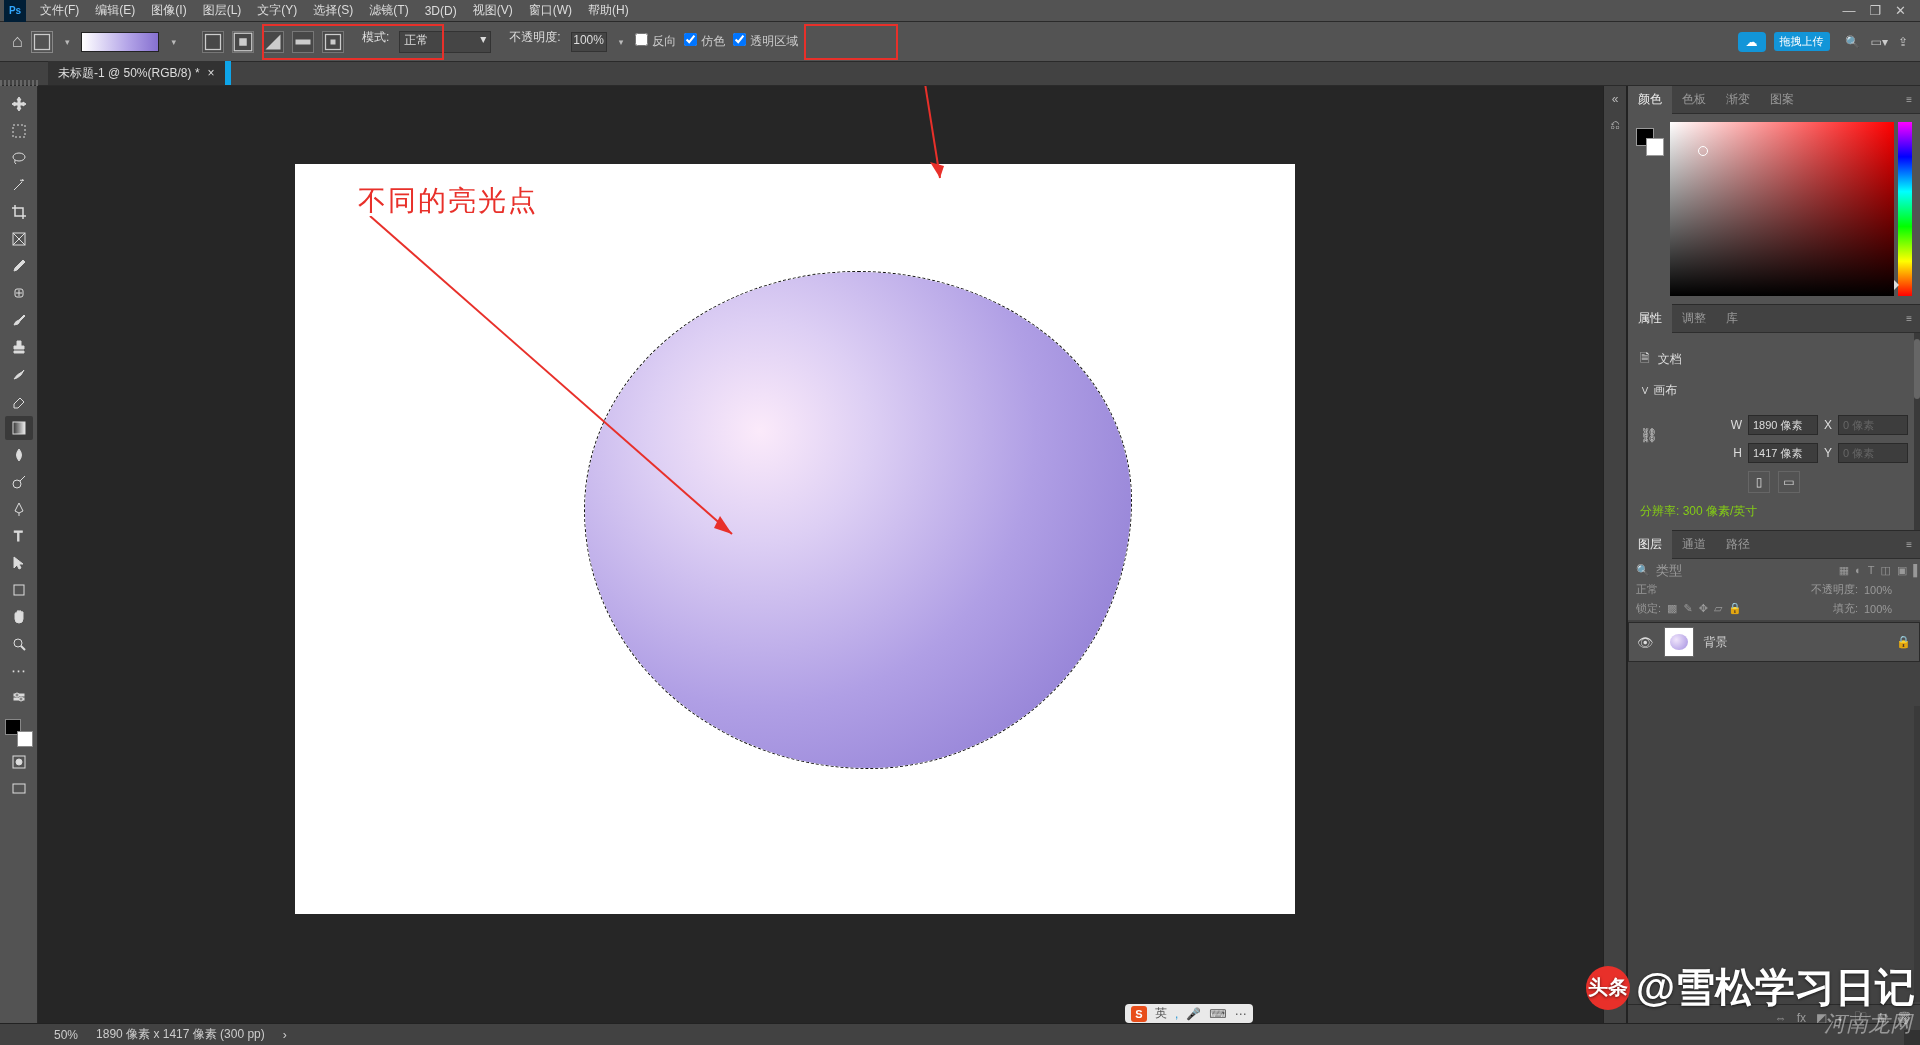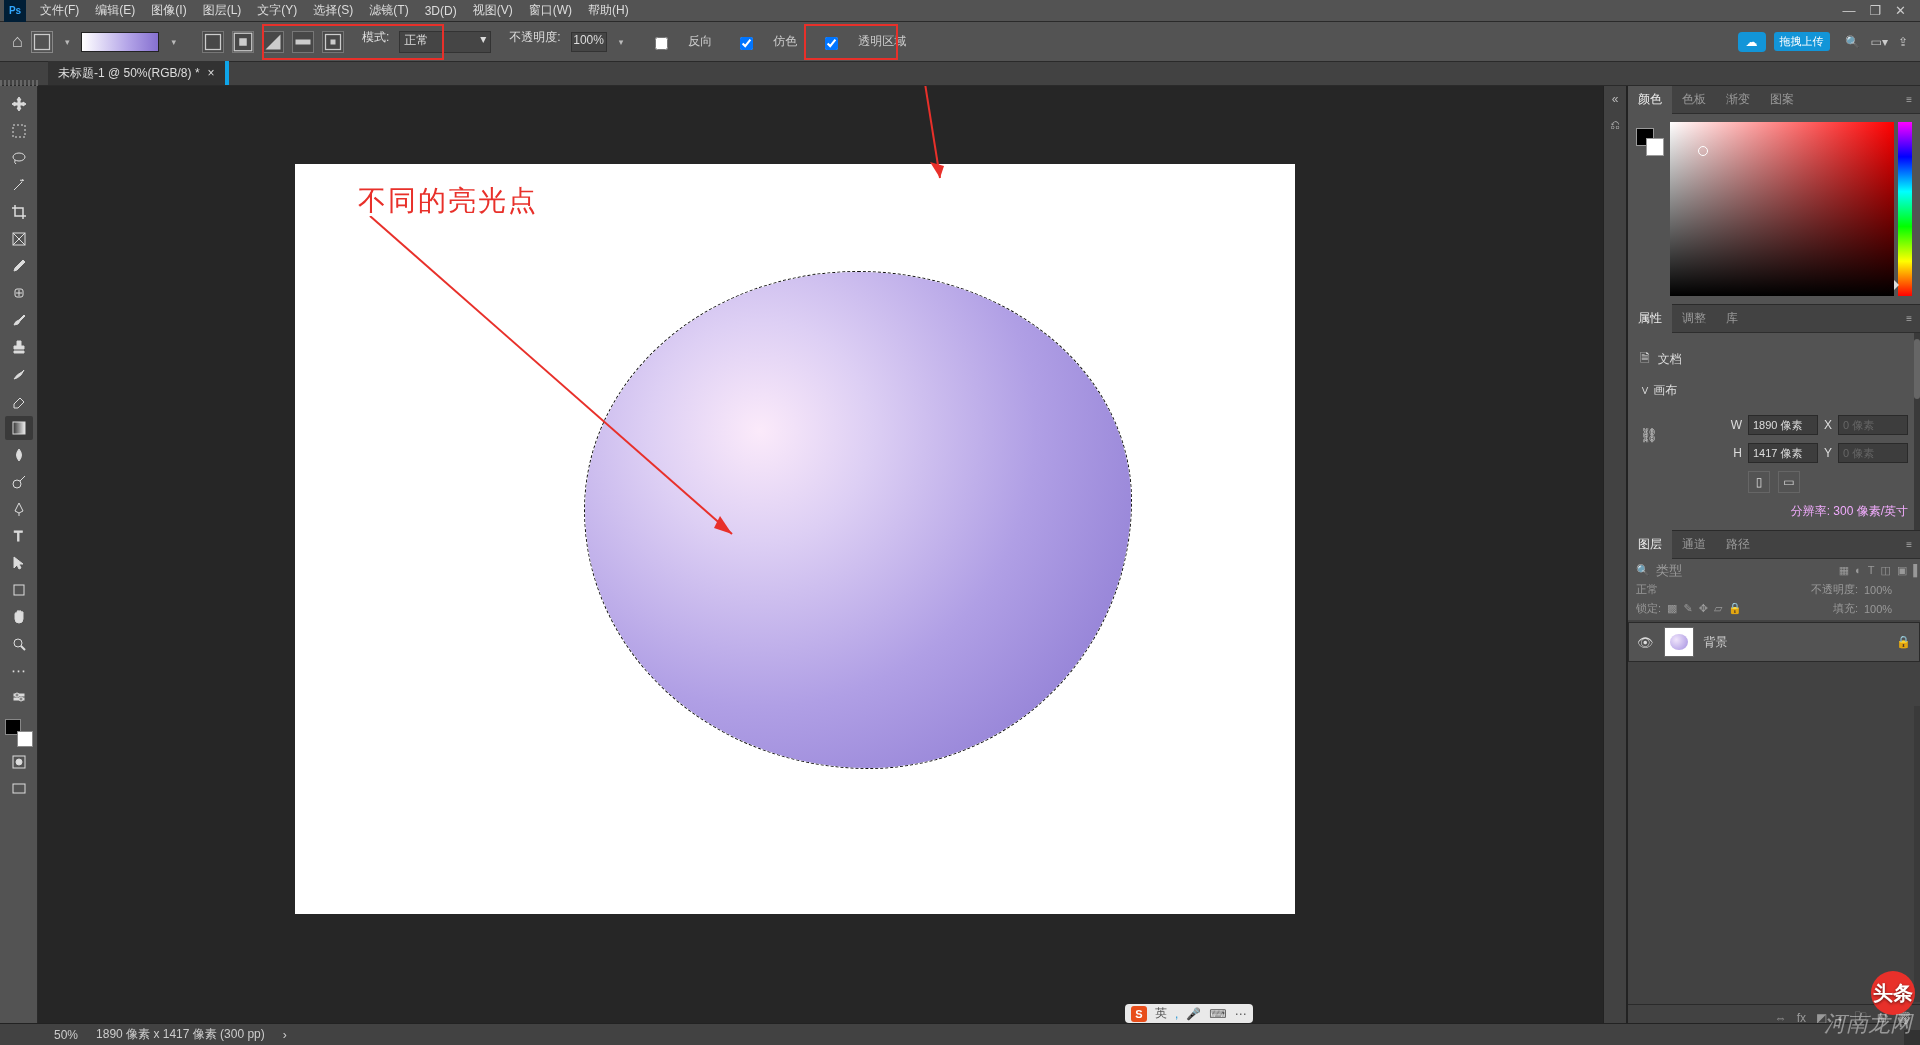--- a/index.html
+++ b/index.html
@@ -15,30 +15,30 @@
 .optbar { height:40px; background:#535353; display:flex; align-items:center; padding:0 12px; border-bottom:1px solid #2a2a2a; gap:8px; position:relative; }
 .optbar .home-icon { font-size:18px; }
 .optbar .sq { width:22px; height:22px; border:1px solid #888; display:flex; align-items:center; justify-content:center; }
 .optbar .gradient-preview { width:78px; height:20px; background:linear-gradient(90deg,#fff 0%,#b4a5e8 60%,#8670d0 100%); border:1px solid #222; }
 .optbar .dd { font-size:9px; color:#bbb; padding:0 4px; }
 .optbar .type-btn { width:22px; height:22px; border:1px solid #777; background:#484848; display:flex; align-items:center; justify-content:center; }
 .optbar .label { color:#ddd; font-size:12px; margin:0 2px 8px 10px; }
 .optbar select,.optbar .sel { background:#454545; border:1px solid #333; color:#ddd; height:22px; font-size:12px; padding:0 4px; }
 .optbar .mode-sel { width:92px; }
 .optbar .opac { width:36px; background:#454545; border:1px solid #333; color:#ddd; height:20px; text-align:center; }
-.optbar .chk { display:flex; align-items:flex-end; gap:20px; margin-left:20px; }
+.optbar .chk { display:flex; align-items:flex-start; gap:4px; margin-left:0; }
 .optbar .chk input { width:13px; height:13px; }
 .optbar .cloud { margin-left:auto; background:#1295d8; border-radius:4px; padding:3px 8px; color:#fff; display:flex; align-items:center; gap:4px; }
 .optbar .upload-btn { background:#1295d8; color:#fff; border-radius:3px; padding:2px 6px; font-size:11px; }
 .optbar .right-icons { display:flex; gap:10px; align-items:center; margin-left:8px; }
 .red-box { position:absolute; border:2px solid #e8302a; pointer-events:none; }
 
 
 .tabbar { height:24px; background:#424242; display:flex; align-items:flex-end; padding-left:48px; border-bottom:1px solid #2a2a2a; position:relative; }
-.tabbar .tab { background:#323232; height:24px; padding:4px 10px; color:#ddd; font-size:12px; display:flex; align-items:center; gap:8px; border-right:4px solid #0ea5e9; }
+.tabbar .tab { background:#323232; height:24px; padding:4px 10px; color:#ddd; font-size:12px; display:flex; align-items:center; gap:8px; border-right:6px solid #0ea5e9; }
 .tabbar .stripe { position:absolute; left:0; bottom:-1px; width:38px; height:6px; background:repeating-linear-gradient(90deg,#666 0 2px,transparent 2px 4px);}
 
 
 .main { display:flex; height:944px; }
 
 
 .toolbar { width:38px; background:#535353; display:flex; flex-direction:column; align-items:center; padding-top:6px; gap:3px; border-right:1px solid #2a2a2a; }
 .tool { width:28px; height:24px; display:flex; align-items:center; justify-content:center; color:#ddd; font-size:15px; border-radius:2px; cursor:pointer; position:relative; }
 .tool.active { background:#3a3a3a; }
 .tool svg { width:16px; height:16px; fill:#d9d9d9; stroke:#d9d9d9; }
@@ -77,21 +77,21 @@
 
 .props-panel { border-top:1px solid #2a2a2a; }
 .props-body { padding:10px 12px; font-size:12px; color:#ddd; }
 .props-body .doc-row { display:flex; align-items:center; gap:8px; padding:6px 0; }
 .props-body .canvas-sec { margin-top:6px; }
 .props-body .row { display:flex; align-items:center; gap:6px; margin-top:8px; justify-content:flex-end;}
 .props-body input { width:70px; height:20px; background:#3d3d3d; border:1px solid #2a2a2a; color:#ddd; padding:0 4px; font-size:11px;}
 .props-body input.dis { color:#666; }
 .props-body .orient { display:flex; gap:8px; justify-content:center; margin-top:8px; }
 .props-body .orient span { width:22px; height:22px; border:1px solid #666; display:flex; align-items:center; justify-content:center; }
-.props-body .res { text-align:right; margin-top:10px; color:#f0abfc; }
+.props-body .res { text-align:left; margin-top:10px; color:#84cc16; }
 
 .layers-panel { flex:1; border-top:1px solid #2a2a2a; display:flex; flex-direction:column; }
 .layer-controls { padding:4px 8px; display:flex; flex-direction:column; gap:4px; font-size:11px; color:#999; }
 .layer-controls .r { display:flex; align-items:center; gap:6px; }
 .layer-controls .r input { flex:1; background:transparent; border:none; color:#999; }
 .layer-controls .icons { margin-left:auto; display:flex; gap:6px; }
 .layer-list { flex:1; background:#424242; padding-top:2px; }
 .layer-item { height:40px; background:#535353; border:1px solid #2a2a2a; margin:0 0; display:flex; align-items:center; padding:0 8px; gap:10px; }
 .layer-item .eye { font-size:13px; color:#ddd; }
 .layer-item .thumb { width:30px; height:30px; background:#fff; border:1px solid #666; display:flex; align-items:center; justify-content:center;}
@@ -521,14 +521,15 @@
   <span class="s">S</span>
   <span>英</span>
   <span style="color:#2e9bd6">,</span>
   <span>🎤</span>
   <span>⌨</span>
   <span>⋯</span>
 </div>
 
 <div class="watermark">
   <span class="tt">头条</span>
+  <span>@雪松学习日记</span>
 </div>
 <div class="watermark2">河南龙网</div>
 
 </body></html>

